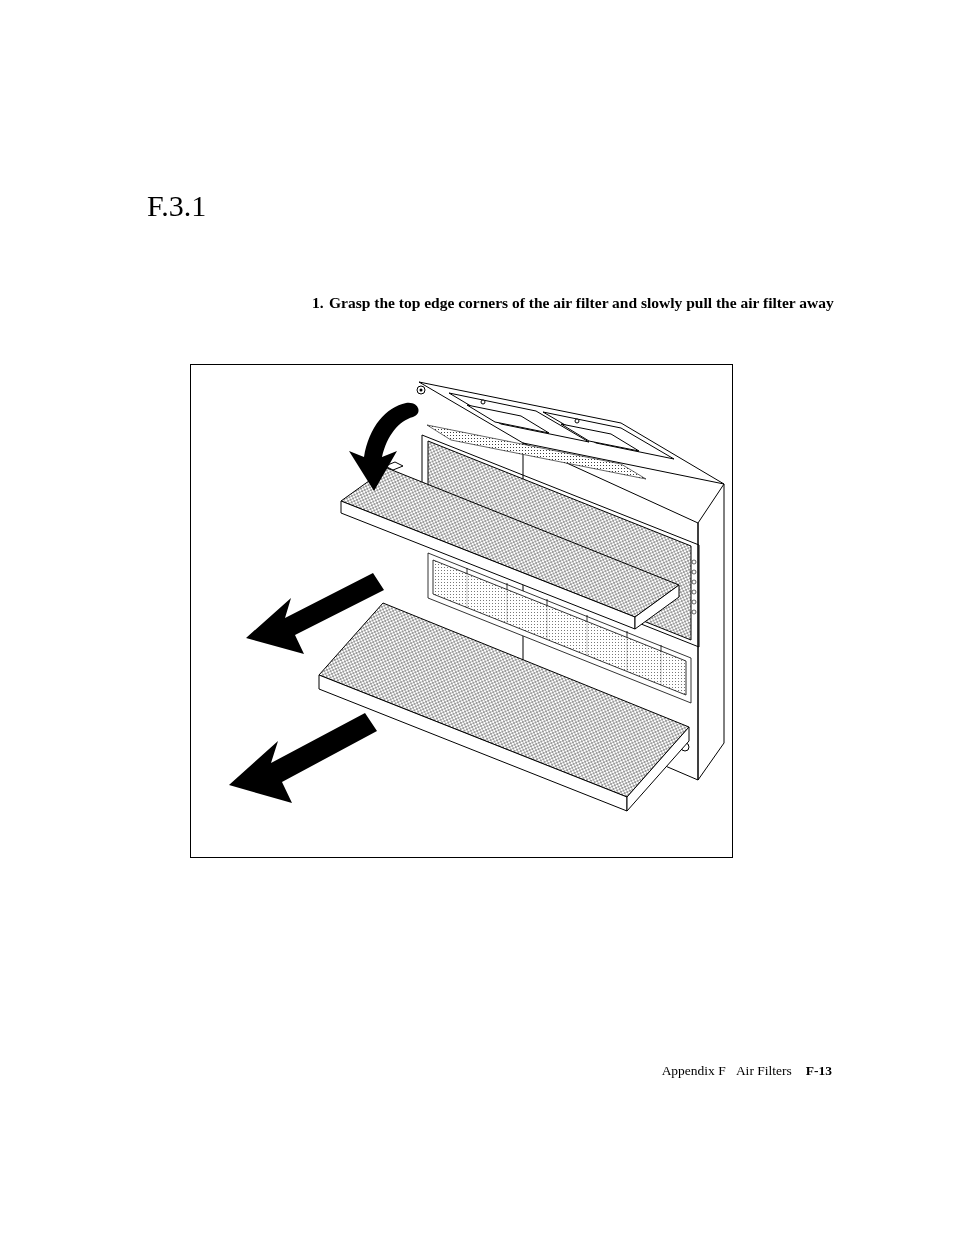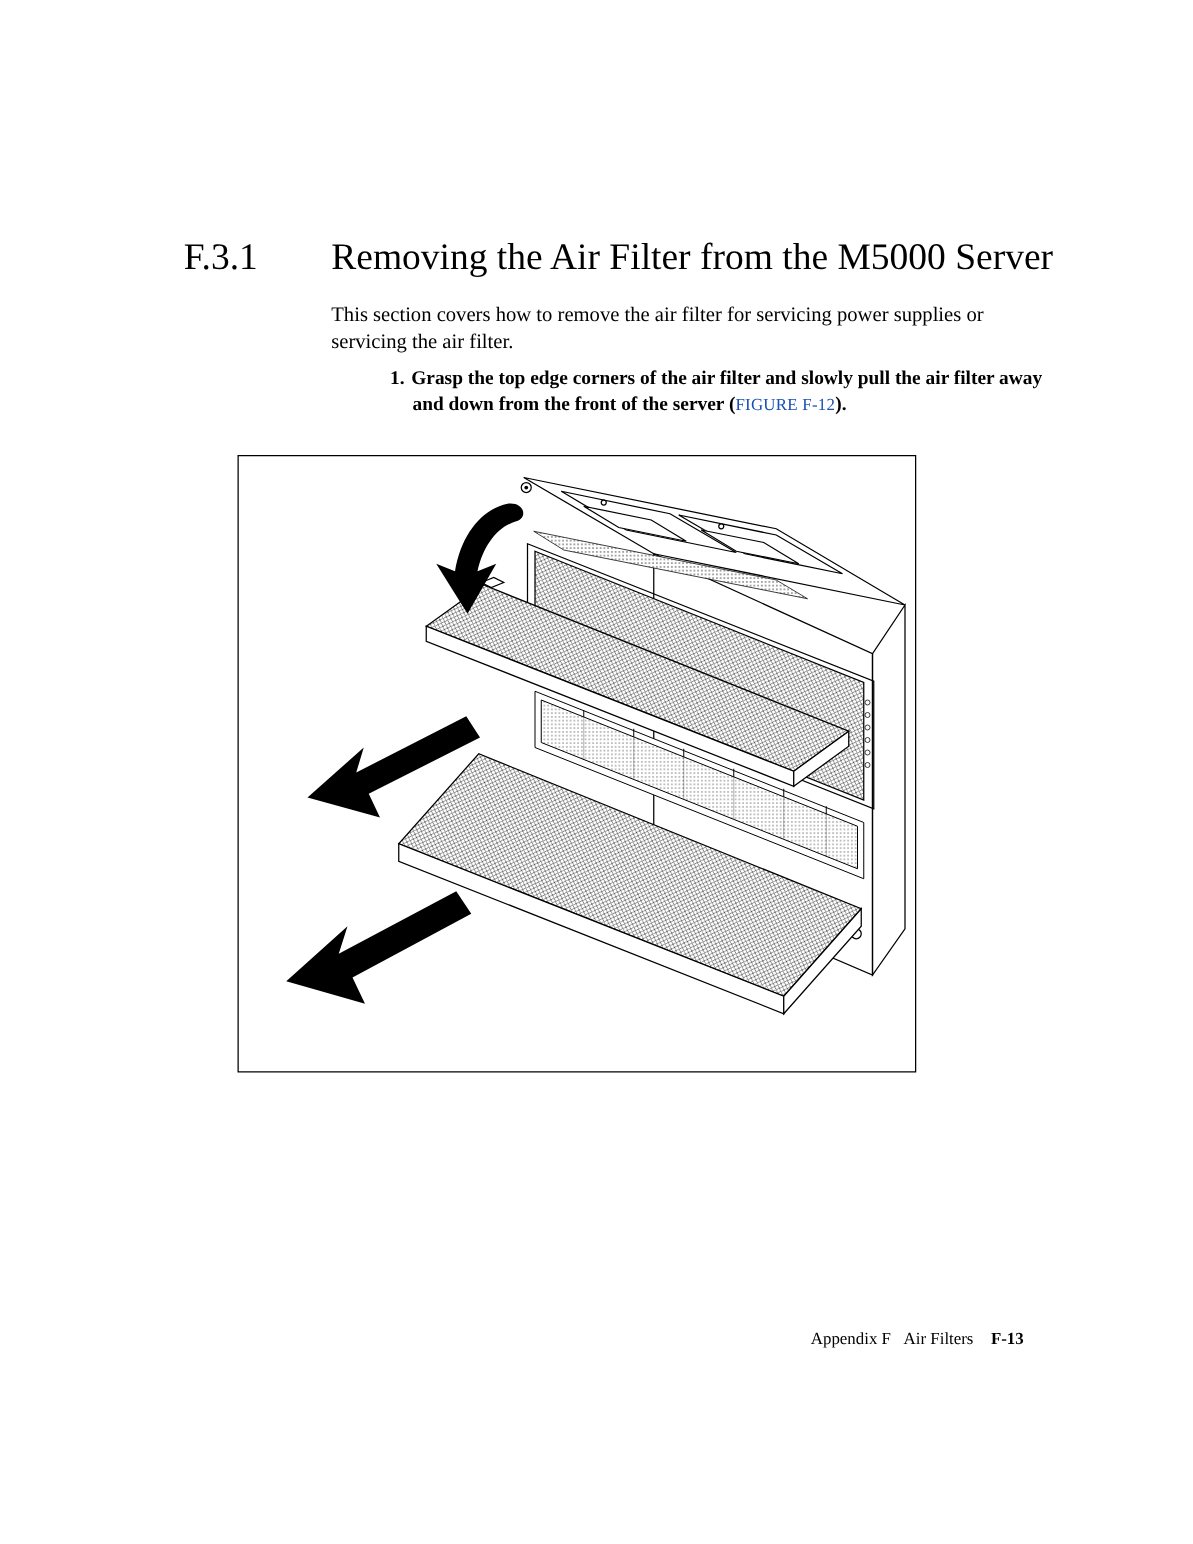--- a/index.html
+++ b/index.html
@@ -97,45 +97,40 @@
   .footer {
     position: absolute;
     left: 0;
     top: 1063px;
     width: 954px;
     font-family: "Palatino Linotype", Palatino, Georgia, serif;
     font-size: 13.5px;
   }
   .footer-right {
     position: absolute;
-    right: 135px;
+    right: 122px;
     top: 0;
   }
   .footer-pagenum {
     font-weight: 700;
     margin-left: 14px;
   }
   
   .illus { width: 100%; height: 100%; display: block; }
 </style>
 </head>
 <body>
 
 <div class="page">
 
   <div class="section-number">F.3.1</div>
-  <div class="section-title">Removing the Air Filter from the M5000 Server</div>
-
-  <div class="intro-para">This section covers how to remove the air filter for servicing power supplies or servicing the air filter.</div>
+
 
   <div class="step">
     <span class="number">1.</span><span class="body">Grasp the top edge corners of the air filter and slowly pull the air filter away</span>
-    <span class="indent">
-      <span>and down from the front of the server (</span><span class="fig-ref">FIGURE F-12</span><span>).</span>
-    </span>
   </div>
 
 
   <div class="figure-box">
     <svg class="illus" viewBox="0 0 541 492" xmlns="http://www.w3.org/2000/svg">
 
       <defs>
         <pattern id="mesh" width="4" height="4" patternUnits="userSpaceOnUse" patternTransform="rotate(20)">
           <rect width="4" height="4" fill="#fff"></rect>
           <path d="M0 0 L4 4 M4 0 L0 4" stroke="#000" stroke-width="0.4"></path>

